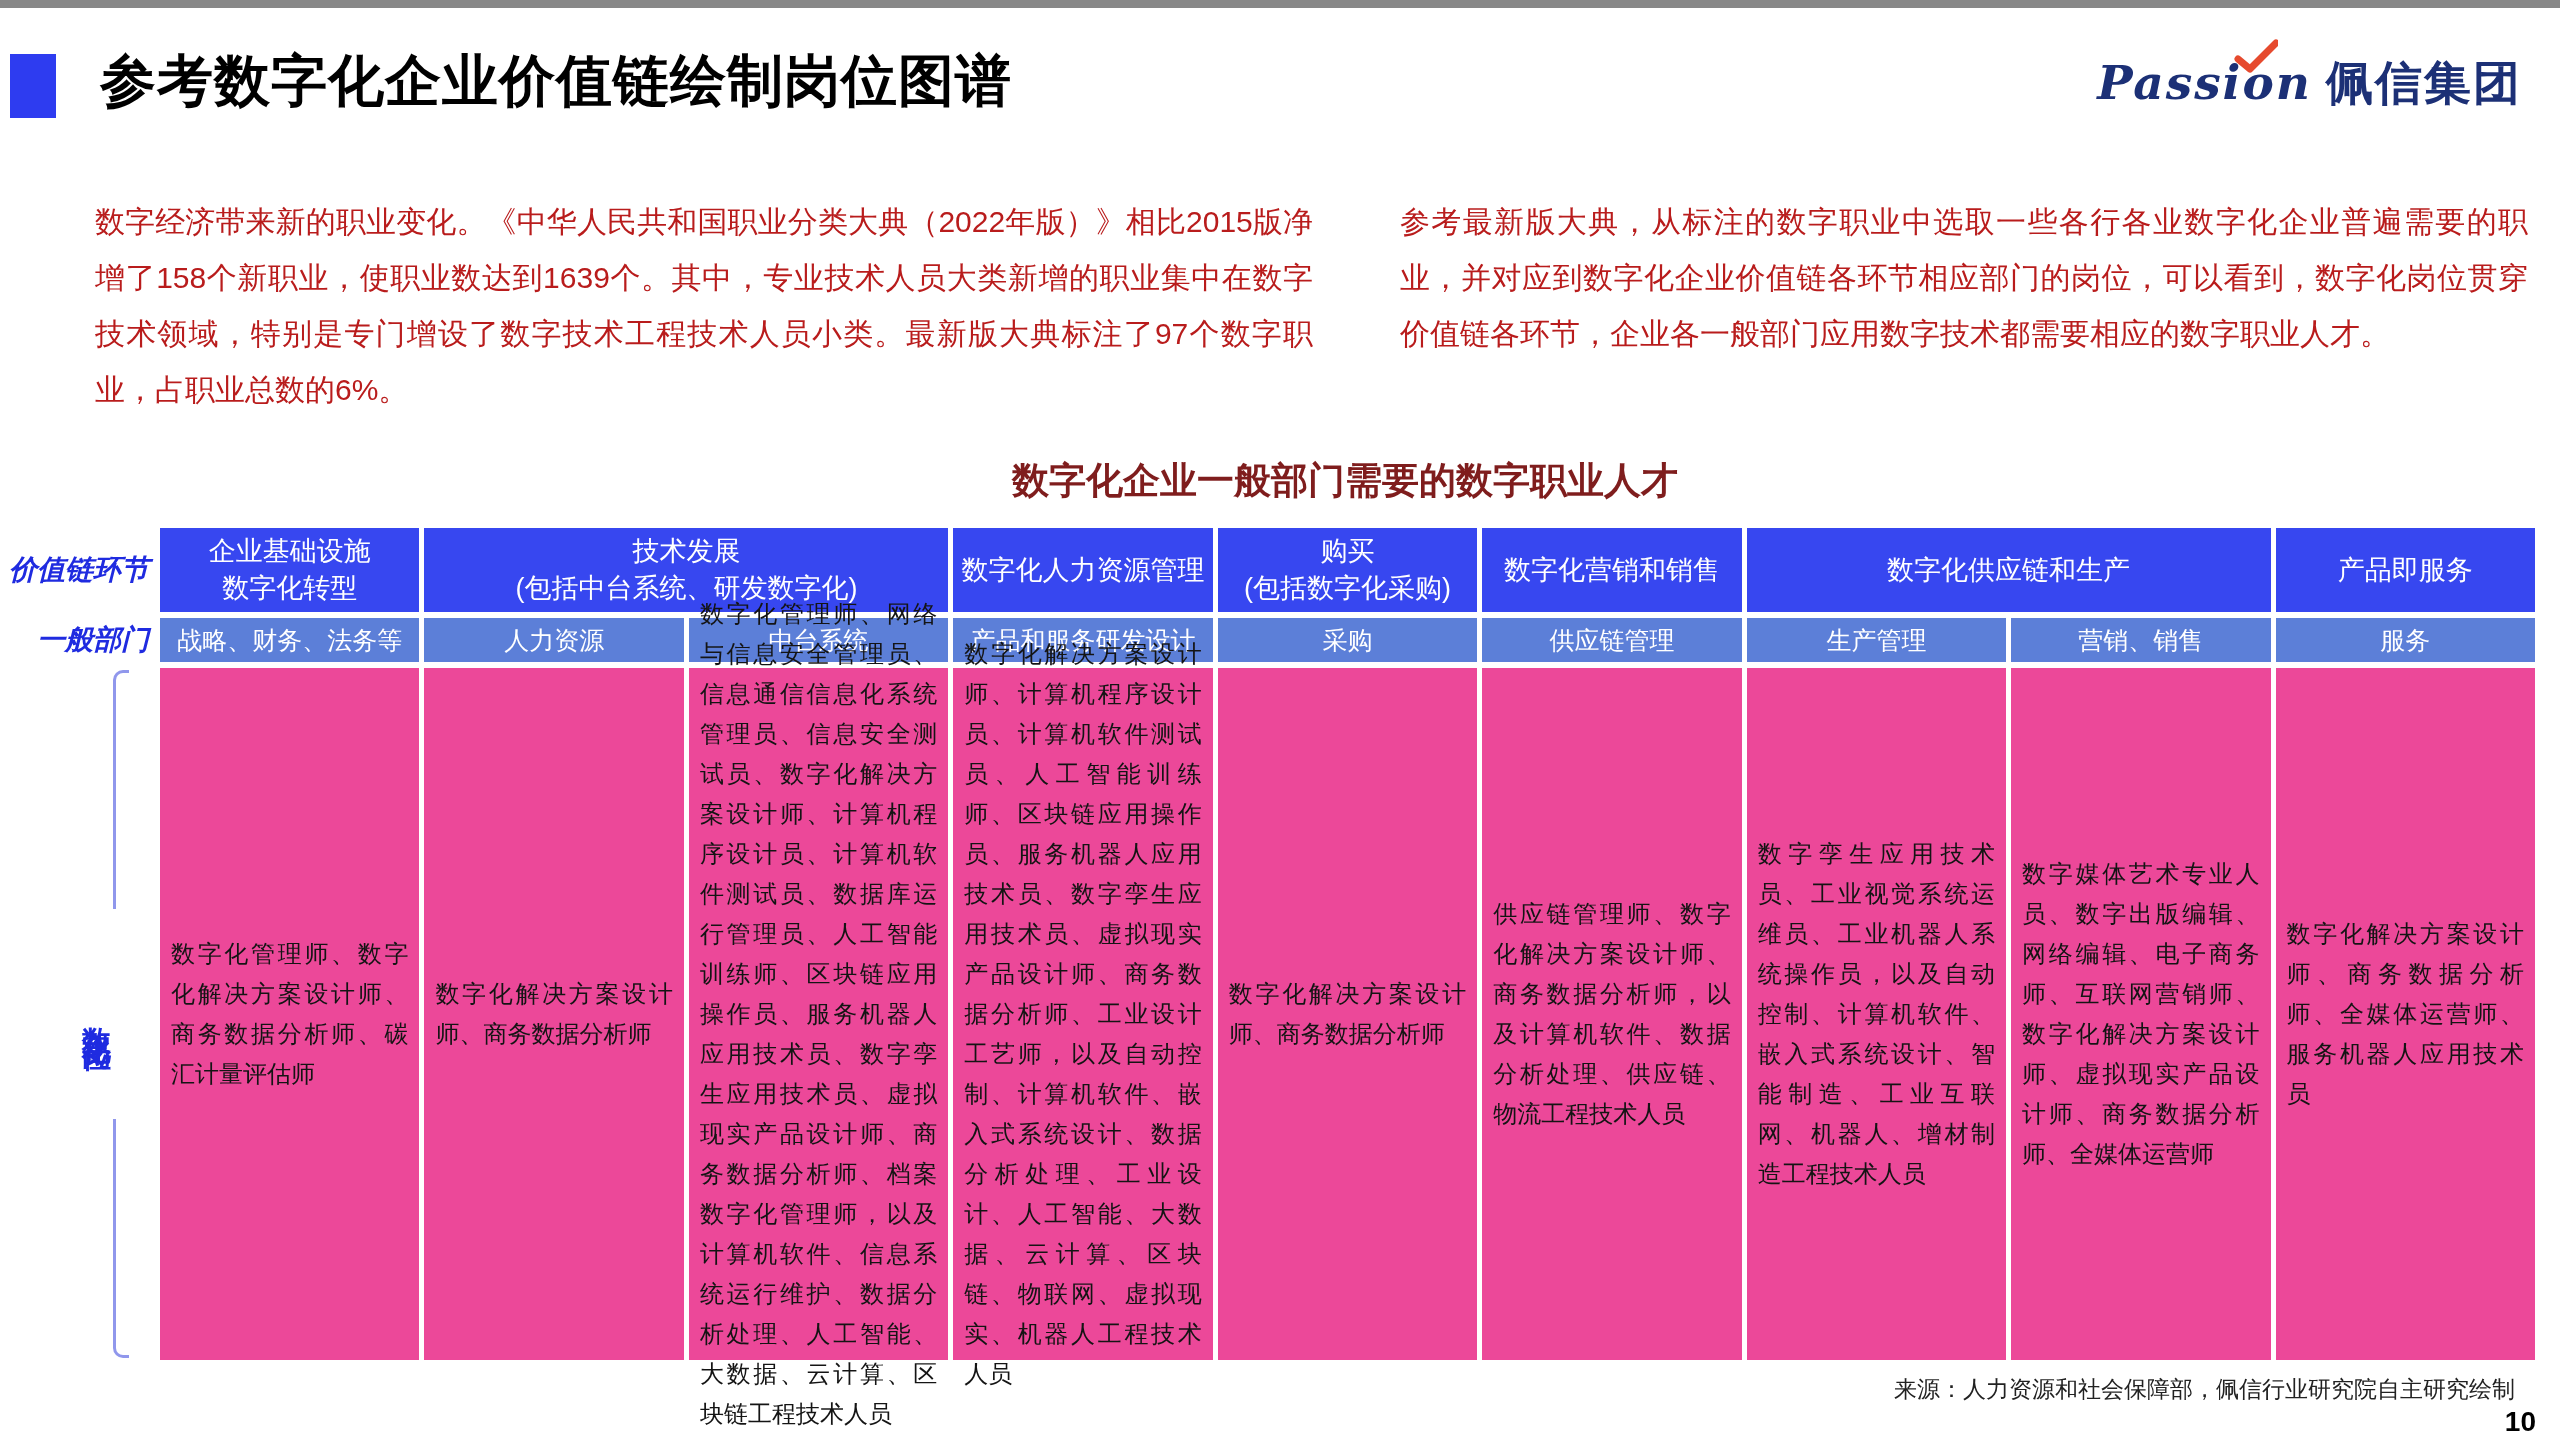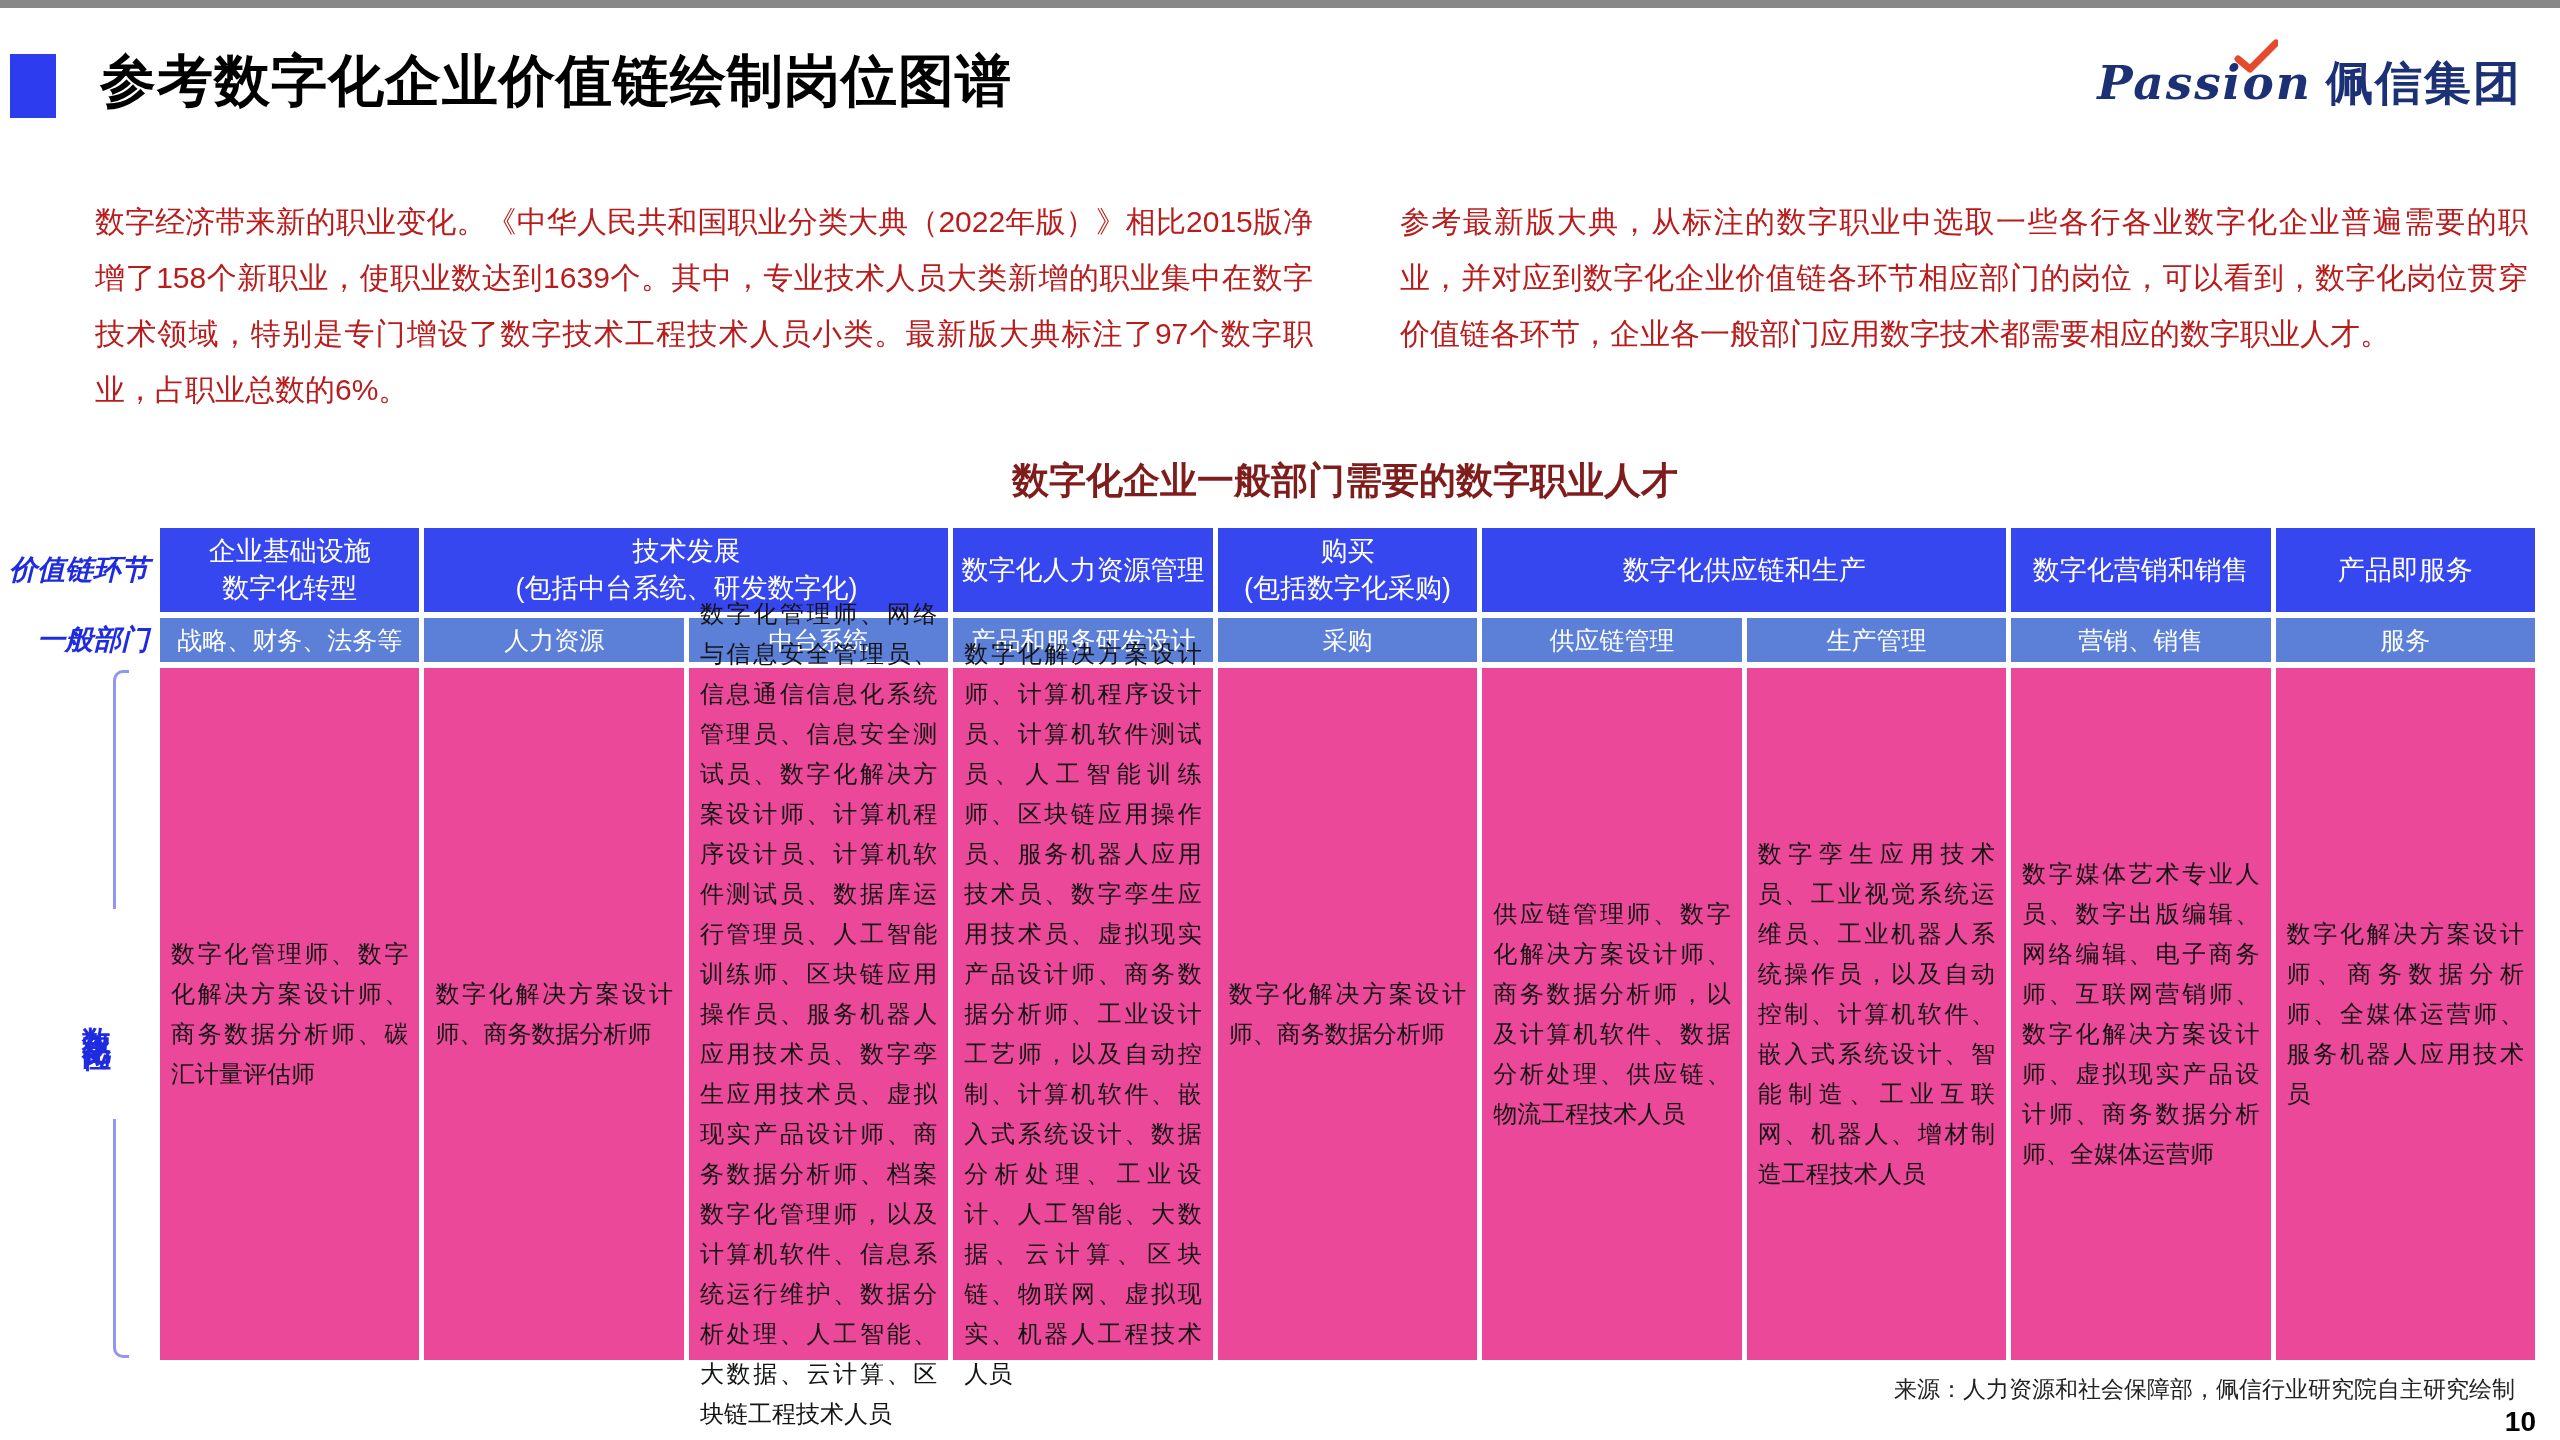--- a/index.html
+++ b/index.html
@@ -102,22 +102,22 @@
   <div class="vc-table">
 
     <div class="rowlab">价值链环节</div>
     <div class="vc-cell">企业基础设施
 数字化转型</div>
     <div class="vc-cell span2">技术发展
 (包括中台系统、研发数字化)</div>
     <div class="vc-cell">数字化人力资源管理</div>
     <div class="vc-cell">购买
 (包括数字化采购)</div>
+    <div class="vc-cell">数字化营销和销售</div>
     <div class="vc-cell span2">数字化供应链和生产</div>
-    <div class="vc-cell">数字化营销和销售</div>
     <div class="vc-cell">产品即服务</div>
 
     <div class="rowlab">一般部门</div>
     <div class="dep-cell">战略、财务、法务等</div>
     <div class="dep-cell">人力资源</div>
     <div class="dep-cell">中台系统</div>
     <div class="dep-cell">产品和服务研发设计</div>
     <div class="dep-cell">采购</div>
     <div class="dep-cell">供应链管理</div>
     <div class="dep-cell">生产管理</div>

